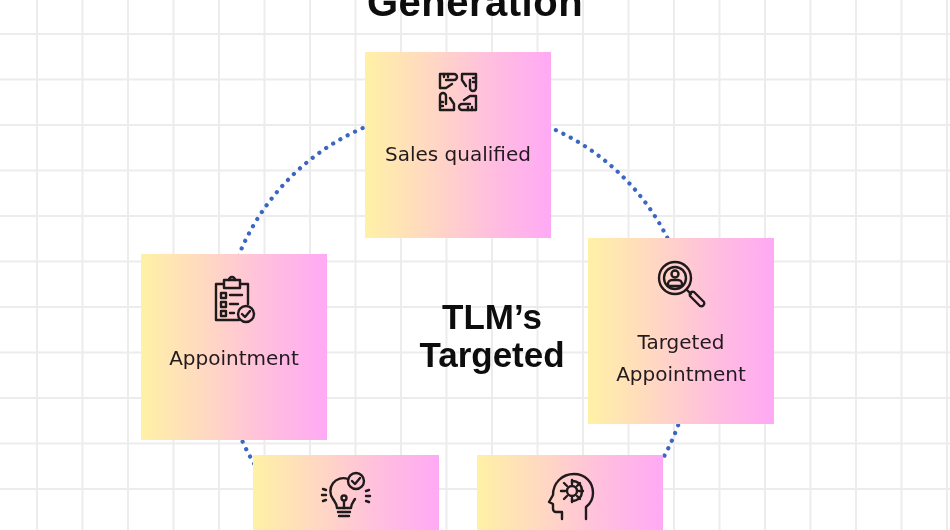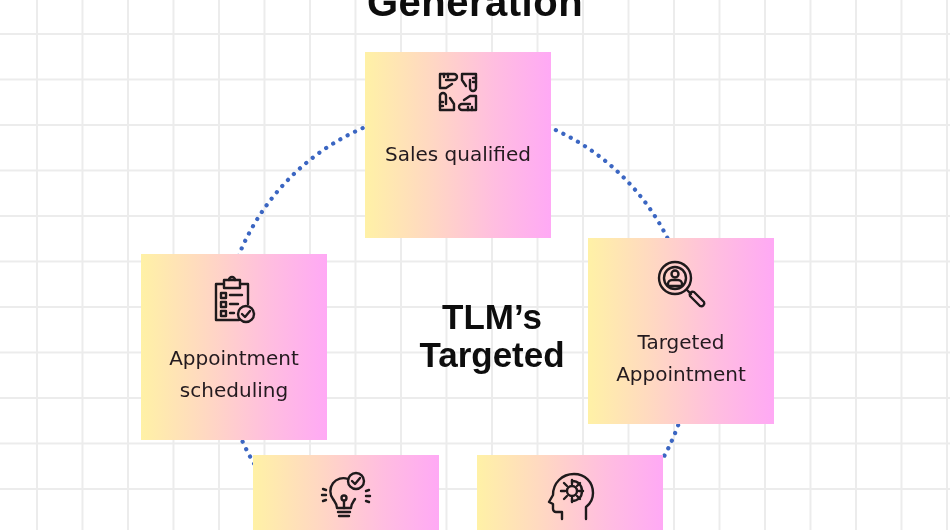--- a/index.html
+++ b/index.html
@@ -77,21 +77,20 @@
     <path d="M23 8 a3 3 0 0 1 6 0"></path>
     <rect x="15" y="21" width="5" height="5"></rect>
     <rect x="15" y="30" width="5" height="5"></rect>
     <rect x="15" y="39" width="5" height="5"></rect>
     <path d="M24 23 h12 M24 32 h8 M24 41 h4"></path>
     <circle cx="40" cy="42" r="8"></circle>
     <path d="M36 42 l3 3 l5 -6"></path>
   </svg>
   <div class="label">
     <div>Appointment</div>
-    <div>scheduling</div>
   </div>
 </div>
 
 <div class="card right">
   <svg class="icon ic" viewBox="0 0 56 56">
     <circle cx="22" cy="22" r="16"></circle>
     <circle cx="22" cy="22" r="11"></circle>
     <circle cx="22" cy="18" r="3.5"></circle>
     <path d="M15 30 v-2 a4 4 0 0 1 4 -4 h6 a4 4 0 0 1 4 4 v2 z"></path>
     <path d="M34 34 l4 4"></path>

